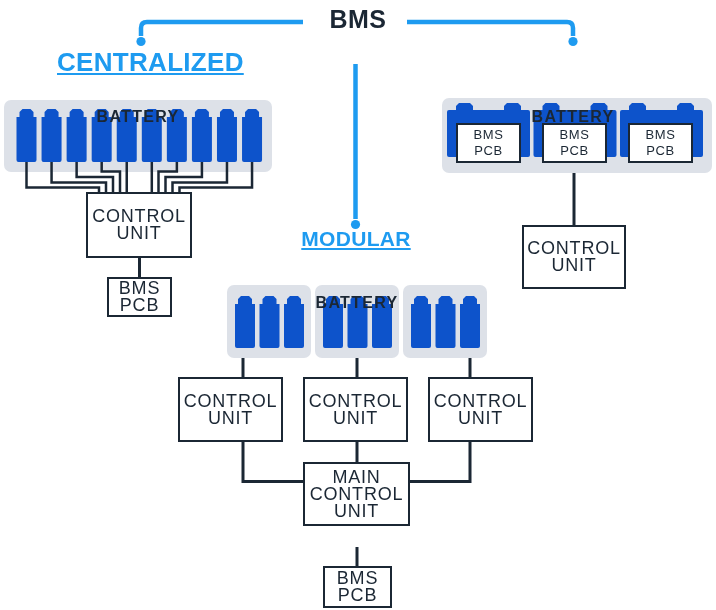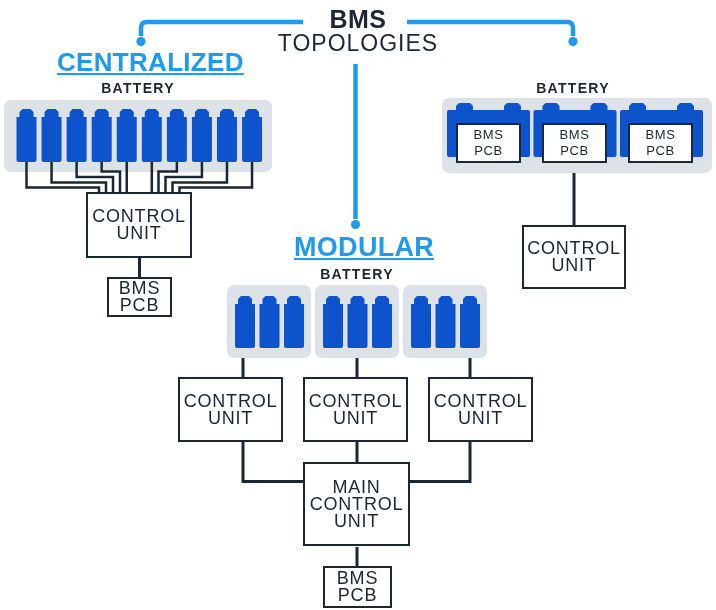--- a/index.html
+++ b/index.html
@@ -18,21 +18,21 @@
     box-sizing:border-box;display:flex;flex-direction:column;align-items:center;justify-content:center;
     font-size:18px;line-height:17px;letter-spacing:0.8px;text-align:center;color:var(--navy);
   }
   .box.small{font-size:13px;line-height:16px;letter-spacing:0.6px;}
   .heading{
     position:absolute;z-index:2;text-align:center;color:var(--blue);
     font-weight:bold;font-size:26px;line-height:26px;letter-spacing:0.3px;white-space:nowrap;text-decoration:underline;
   }
   .batt-label{
     position:absolute;z-index:2;text-align:center;color:var(--navy);
-    font-weight:bold;font-size:14px;letter-spacing:1.3px;white-space:nowrap;width:100px;
+    font-weight:bold;font-size:16px;letter-spacing:1.3px;white-space:nowrap;width:100px;margin-top:28px;
   }
   .title-line1{
     position:absolute;z-index:2;left:0;width:716px;text-align:center;top:6px;
     font-size:25px;line-height:26px;font-weight:bold;letter-spacing:0.5px;color:var(--navy);
   }
   .title-line2{
     position:absolute;z-index:2;left:0;width:716px;text-align:center;top:31px;
     font-size:23px;line-height:25px;font-weight:normal;letter-spacing:1px;color:var(--navy);
   }
 </style>
@@ -115,24 +115,23 @@
         <rect x="533.5" y="110" width="83" height="47" rx="2" class="fill-batt"></rect>
         <path d="M542.5,111 V106 l3,-3 h11 l3,3 V111 z" class="fill-batt"></path>
         <path d="M590.5,111 V106 l3,-3 h11 l3,3 V111 z" class="fill-batt"></path>
         <rect x="620" y="110" width="83" height="47" rx="2" class="fill-batt"></rect>
         <path d="M629,111 V106 l3,-3 h11 l3,3 V111 z" class="fill-batt"></path>
         <path d="M677,111 V106 l3,-3 h11 l3,3 V111 z" class="fill-batt"></path>
       </g>
   </svg>
 
   <div class="title-line1">BMS</div>
-  <div class="title-line2">TOPOLOGIES</div>
 
   <div class="heading" style="left:57px;top:49px;width:172px;">CENTRALIZED</div>
-  <div class="heading" style="left:294px;top:234px;width:124px;font-size:27px;">MODULAR</div>
+  <div class="heading" style="left:294px;top:226px;width:124px;font-size:21px;">MODULAR</div>
 
   <div class="batt-label" style="left:88px;top:80px;">BATTERY</div>
   <div class="batt-label" style="left:523px;top:80px;">BATTERY</div>
   <div class="batt-label" style="left:307px;top:266px;">BATTERY</div>
 
   <div class="box" style="left:86px;top:192px;width:106px;height:66px;">
     <span>CONTROL</span>
     <span>UNIT</span>
   </div>
   <div class="box" style="left:107px;top:277px;width:65px;height:40px;">
@@ -164,21 +163,21 @@
   </div>
   <div class="box" style="left:303px;top:377px;width:105px;height:65px;">
     <span>CONTROL</span>
     <span>UNIT</span>
   </div>
   <div class="box" style="left:428px;top:377px;width:105px;height:65px;">
     <span>CONTROL</span>
     <span>UNIT</span>
   </div>
 
-  <div class="box" style="left:303px;top:462px;width:107px;height:84px;">
+  <div class="box" style="left:303px;top:462px;width:107px;height:64px;">
     <span>MAIN</span>
     <span>CONTROL</span>
     <span>UNIT</span>
   </div>
   <div class="box" style="left:323px;top:566px;width:69px;height:42px;">
     <span>BMS</span>
     <span>PCB</span>
   </div>
 
 </div>

